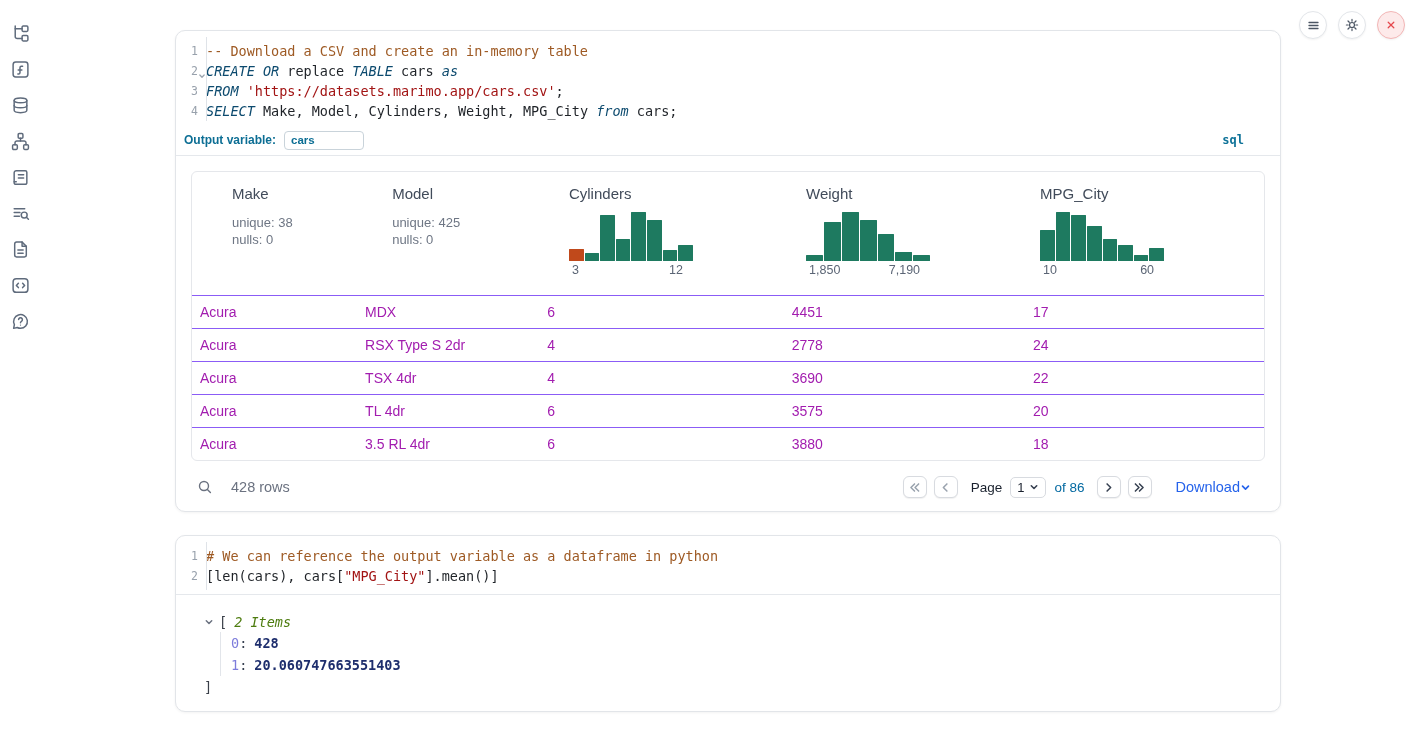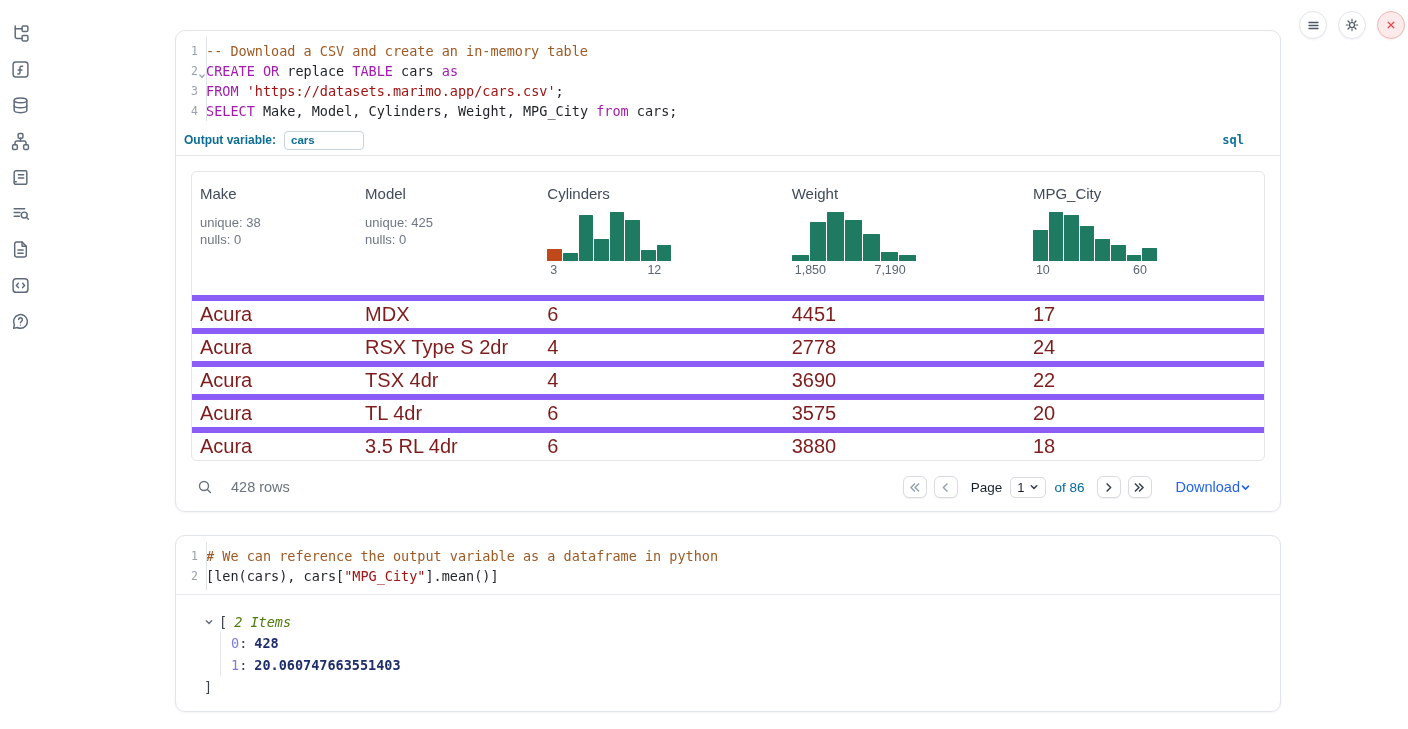--- a/index.html
+++ b/index.html
@@ -27,48 +27,48 @@
 
   .editor { position:relative; padding:10px 0 4px 0; }
   .editor::after { content:''; position:absolute; left:30px; top:6px; bottom:4px; width:1px; background:#dfe3e8; }
   .code-line { display:flex; height:20px; align-items:center;
     font-family:"DejaVu Sans Mono", monospace; font-size:13.5px; white-space:pre; }
   .gutter { position:relative; width:30px; flex:none; text-align:right; padding-right:8px;
     color:#98a1ac; font-size:11.5px; font-family:"DejaVu Sans Mono", monospace; }
   .gutter .fold { position:absolute; left:22px; top:5px; }
   .code { }
   .tk-comment { color:#9e5a24; }
-  .tk-kw { color:#a21caf; }
+  .tk-kw { color:#0c4a6e;font-style:italic; }
   .tk-str { color:#a21414; }
   .tk-plain { color:#1f2328; }
 
   .sql-footer { height:31px; display:flex; align-items:center; padding:0 8px 0 8px;
     border-bottom:1px solid #e5e8ec; }
   .ov-label { font-size:12px; font-weight:bold; color:#0c6e94; }
   .ov-input { margin-left:8px; width:80px; height:19px; border:1px solid #c9d3da; border-radius:4px;
     font-family:"Liberation Sans", sans-serif; font-size:11.5px; font-weight:bold; color:#0c6e94;
     padding:0 6px; outline:none; }
   .lang-badge { margin-left:auto; margin-right:28px; font-family:"DejaVu Sans Mono", monospace;
     font-size:12px; font-weight:bold; color:#0e7298; }
 
   
   .output-area { padding:15px; }
   .data-table { border:1px solid #e5e7eb; border-radius:6px; overflow:hidden; }
   .grid-cols { display:grid; grid-template-columns:15.4% 17% 22.8% 22.5% 22.3%; }
-  .thead { padding:13px 0 0 0; height:123px; }
+  .thead { padding:13px 0 0 0; height:123px;margin-left:32px; }
   .th { padding-left:8px; }
   .th-label { font-size:15px; color:#414b5a; }
   .th-stats { margin-top:12px; font-size:13px; color:#6e7684; line-height:17px; }
   .hist { margin-top:7px; width:124px; }
   .bars { display:flex; align-items:flex-end; height:52px; gap:1px; }
   .bar { flex:1; background:#1e7a60; border-radius:0.5px; }
   .bar.hl { background:#c0491b; }
   .hist-labels { display:flex; justify-content:space-between; font-size:12.5px; color:#5b6575;
     margin-top:2px; padding:0 10px 0 3px; }
-  .tr { height:33px; align-items:center; border-top:6px solid #8b5cf6; font-size:20px; color:#7f1d1d; }
+  .tr { height:33px; align-items:center; border-top:1px solid #8b5cf6; font-size:14px; color:#a21caf; }
   .td { padding-left:8px; }
 
   .table-footer { display:flex; align-items:center; margin-top:9px; padding:0 6px; height:34px; }
   .icon-btn { background:none; border:none; padding:0; cursor:pointer; display:flex; align-items:center; }
   .rows-count { margin-left:18px; font-size:14.5px; color:#6b7280; }
   .spacer { flex:1; }
   .pg-btn { width:24px; height:22px; border:1px solid #d8dbe0; border-radius:6px; background:#fff;
     box-shadow:0 1px 1px rgba(0,0,0,.06); display:flex; align-items:center; justify-content:center;
     cursor:pointer; padding:0; }
   .pg-btn + .pg-btn { margin-left:7px; }

